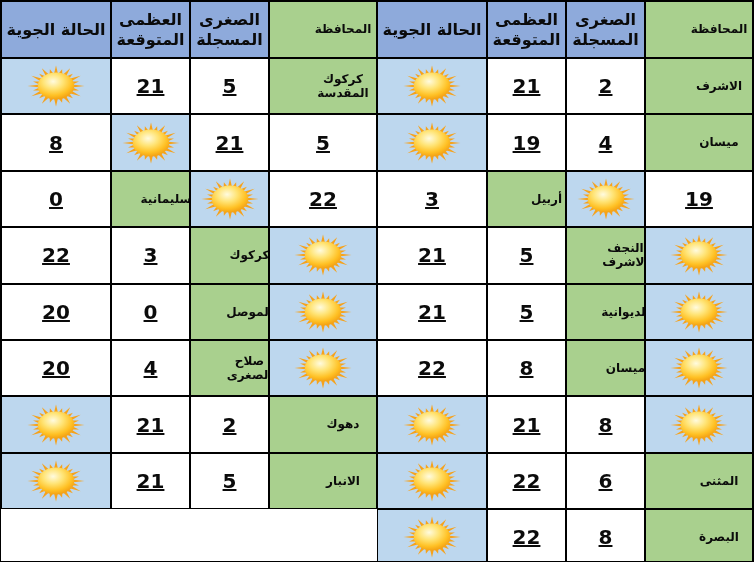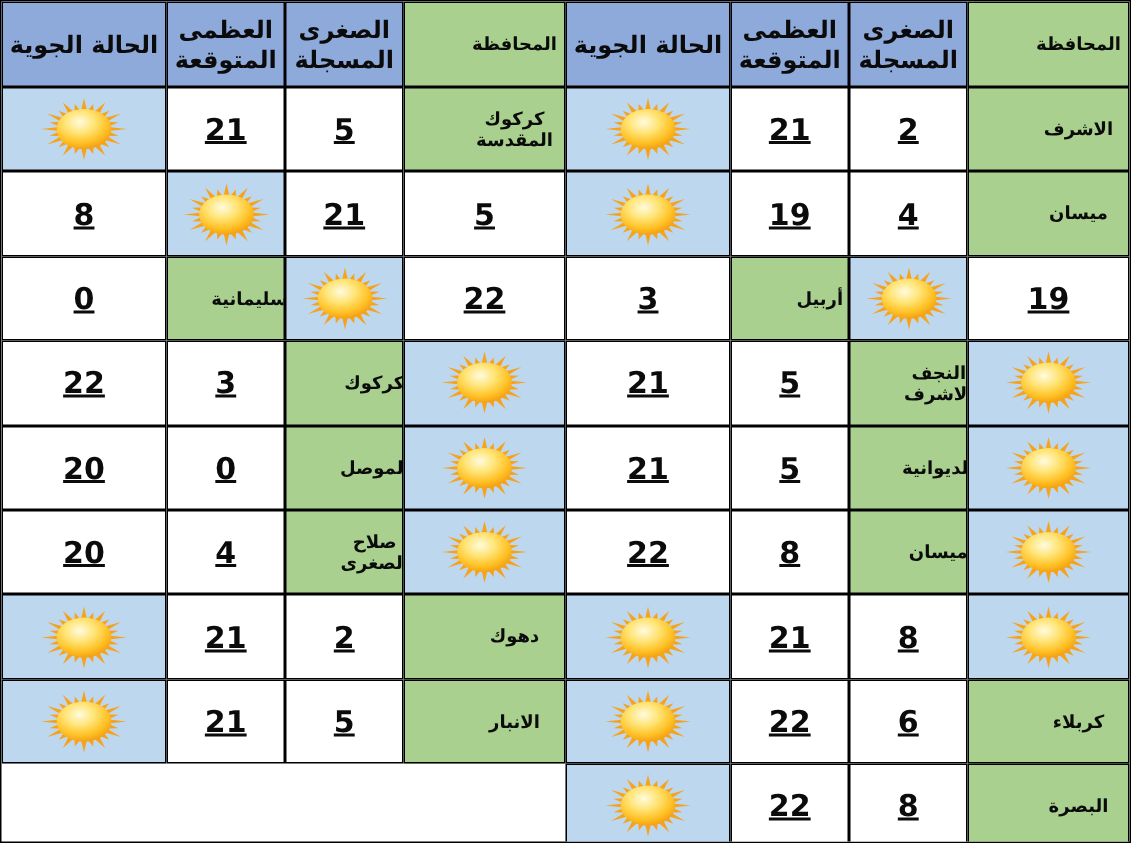--- a/index.html
+++ b/index.html
@@ -203,21 +203,21 @@
         </svg>
       </div>
       <div class="cell green">دهوك</div>
       <div class="cell num">2</div>
       <div class="cell num">21</div>
       <div class="cell weather">
         <svg viewBox="0 0 64 48" width="62" height="46" class="sun">
           <use href="#sun-symbol"></use>
         </svg>
       </div>
-      <div class="cell green">كربلاء</div>
+      <div class="cell green">المثنى</div>
       <div class="cell num">6</div>
       <div class="cell num">22</div>
       <div class="cell weather">
         <svg viewBox="0 0 64 48" width="62" height="46" class="sun">
           <use href="#sun-symbol"></use>
         </svg>
       </div>
       <div class="cell green">الانبار</div>
       <div class="cell num">5</div>
       <div class="cell num">21</div>

